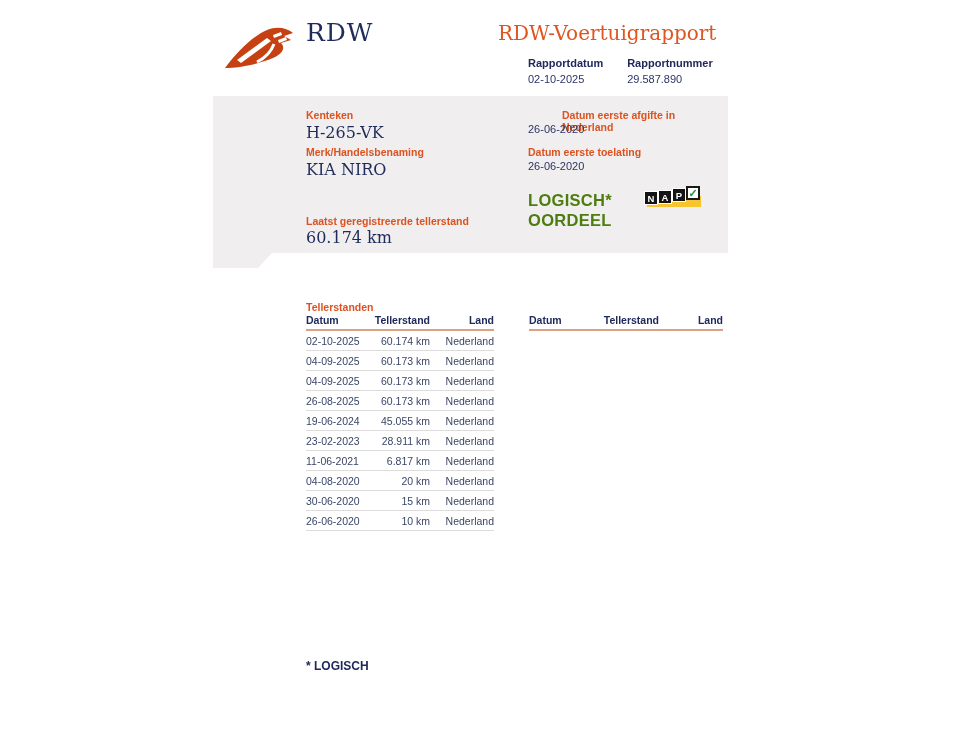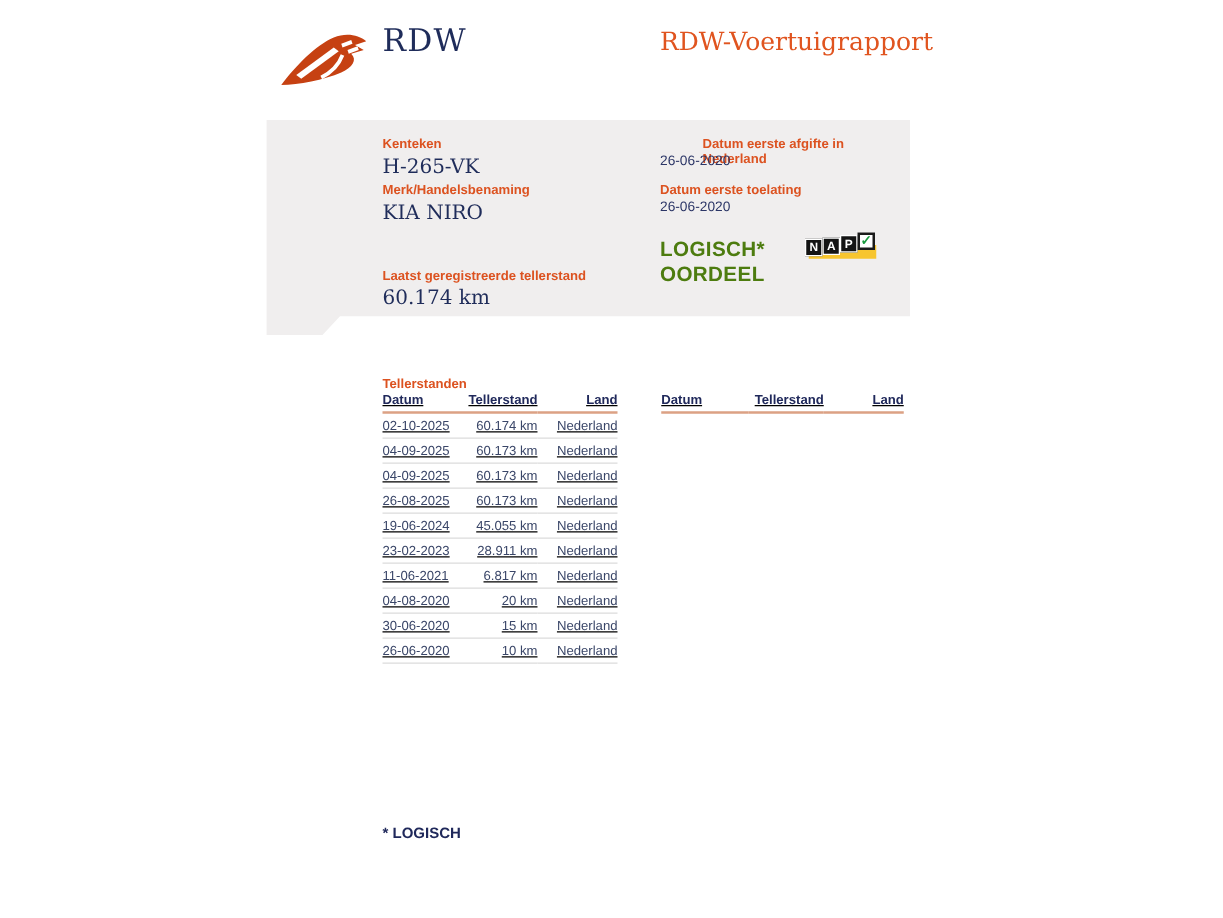--- a/index.html
+++ b/index.html
@@ -4,21 +4,21 @@
 <style>
   * { margin:0; padding:0; box-sizing:border-box; }
   html,body { background:#ffffff; }
   body { font-family:"Liberation Sans", sans-serif; }
   .page { position:relative; width:978px; height:734px; background:#ffffff; overflow:hidden; }
 
   
   .logo-icon { position:absolute; left:223px; top:22px; width:72px; height:52px; }
   .logo-text { position:absolute; left:306px; top:18px; font-family:"DejaVu Serif", serif;
                font-size:25px; color:#1f2c5a; letter-spacing:1px; }
-  .report-title { position:absolute; left:528px; top:21px; font-family:"DejaVu Serif", serif;
+  .report-title { position:absolute; left:498px; top:21px; font-family:"DejaVu Serif", serif;
                   font-size:20px; color:#e0541f; }
   .report-meta { position:absolute; left:528px; top:57px; display:flex; gap:24px; }
   .meta-label { font-size:11px; font-weight:bold; color:#20295b; }
   .meta-value { font-size:11px; color:#2b3566; margin-top:4px; }
 
   
   .panel { position:absolute; left:213px; top:96px; width:515px; height:172px;
            background:#f0eeee;
            clip-path:polygon(0 0, 515px 0, 515px 157px, 59px 157px, 45px 172px, 0 172px); }
   .p-label { position:absolute; font-size:10.5px; font-weight:bold; color:#dc5220; }
@@ -47,21 +47,21 @@
             border:1px solid #ffffff; }
   .nap-n { left:2px;  top:6px; }
   .nap-a { left:16px; top:4.5px; }
   .nap-p { left:30px; top:3px; }
   .nap-check { position:absolute; left:44px; top:1px; width:14px; height:14px; background:#ffffff;
                border:2px solid #1a1a1a; color:#199b3e; font-size:11px; font-weight:bold;
                text-align:center; line-height:11px; }
 
   
   .table-title { position:absolute; left:306px; top:301px; font-size:10.5px; font-weight:bold; color:#dc5220; }
-  table { border-collapse:collapse; table-layout:fixed;text-decoration:underline; }
+  table { border-collapse:collapse; table-layout:fixed; }
   .t1 { position:absolute; left:306px; top:314px; width:188px; }
   .t2 { position:absolute; left:529px; top:314px; width:194px; }
   th { font-size:10.5px; font-weight:bold; color:#20295b; text-align:left;
        padding:0 0 3px 0; border-bottom:2px solid #dca184; }
   td { font-size:10.5px; color:#3a4668; padding:4px 0 3px 0; border-bottom:1px solid #dcdcdc; }
   th:nth-child(2), th:nth-child(3), td:nth-child(2), td:nth-child(3) { text-align:right; }
   .t1 col:nth-child(1){width:66px;} .t1 col:nth-child(2){width:58px;} .t1 col:nth-child(3){width:64px;}
   .t2 col:nth-child(1){width:70px;} .t2 col:nth-child(2){width:60px;} .t2 col:nth-child(3){width:64px;}
 
   
@@ -77,20 +77,30 @@
   <svg class="logo-icon" viewBox="0 0 72 52" aria-hidden="true">
     <path fill="#c64112" d="M2,46 C14,30 30,14 44,8 C54,4 64,6 70,11 L61,14 L68,18 L58,21 C63,26 59,32 50,36 C36,42 16,46 2,46 Z"></path>
     <path fill="#ffffff" d="M14,38 L44,16 L48,19 L18,41 Z"></path>
     <path fill="#ffffff" d="M50,13 L58,10 L59,13 L51,16 Z"></path>
     <path fill="#ffffff" d="M55,18 L63,15 L64,18 L56,21 Z"></path>
     <path fill="none" stroke="#ffffff" stroke-width="3" d="M34,40 C42,36 48,30 51,22"></path>
   </svg>
   <div class="logo-text">RDW</div>
   <div class="report-title">RDW-Voertuigrapport</div>
 
+  <div class="report-meta">
+    <div>
+      <div class="meta-label">Rapportdatum</div>
+      <div class="meta-value">02-10-2025</div>
+    </div>
+    <div>
+      <div class="meta-label">Rapportnummer</div>
+      <div class="meta-value">29.587.890</div>
+    </div>
+  </div>
 
   <section class="panel">
     <div class="p-label lbl-kenteken">Kenteken</div>
     <div class="p-serif val-kenteken">H-265-VK</div>
 
     <div class="p-label lbl-merk">Merk/Handelsbenaming</div>
     <div class="p-serif val-merk">KIA NIRO</div>
 
     <div class="p-label lbl-teller">Laatst geregistreerde tellerstand</div>
     <div class="p-serif val-teller">60.174 km</div>

